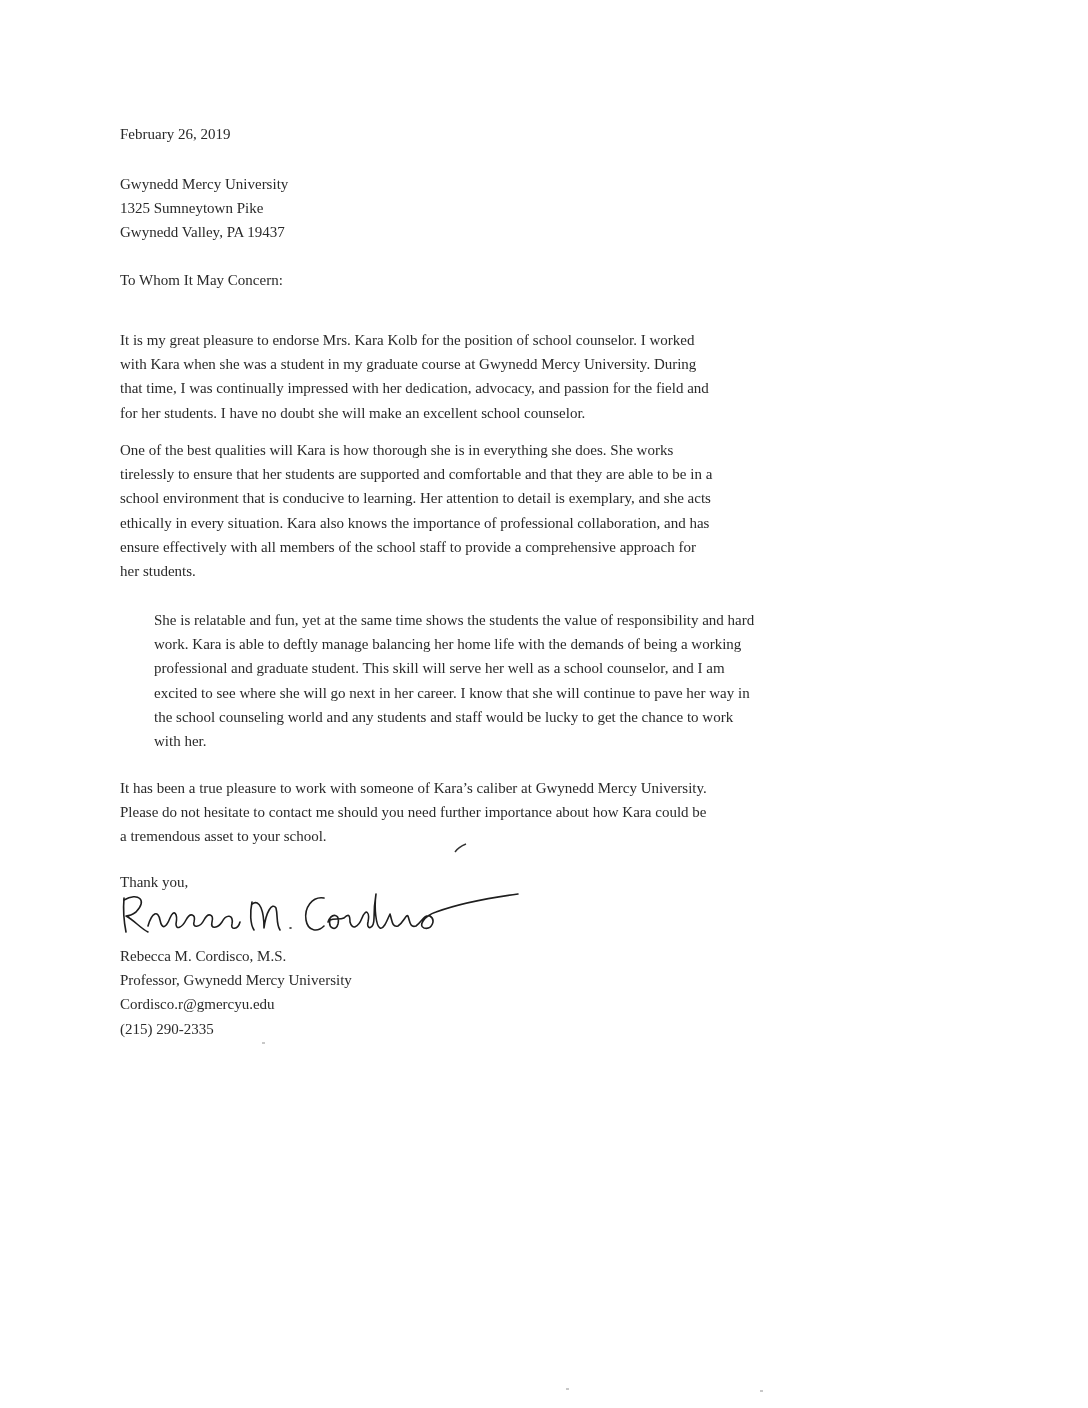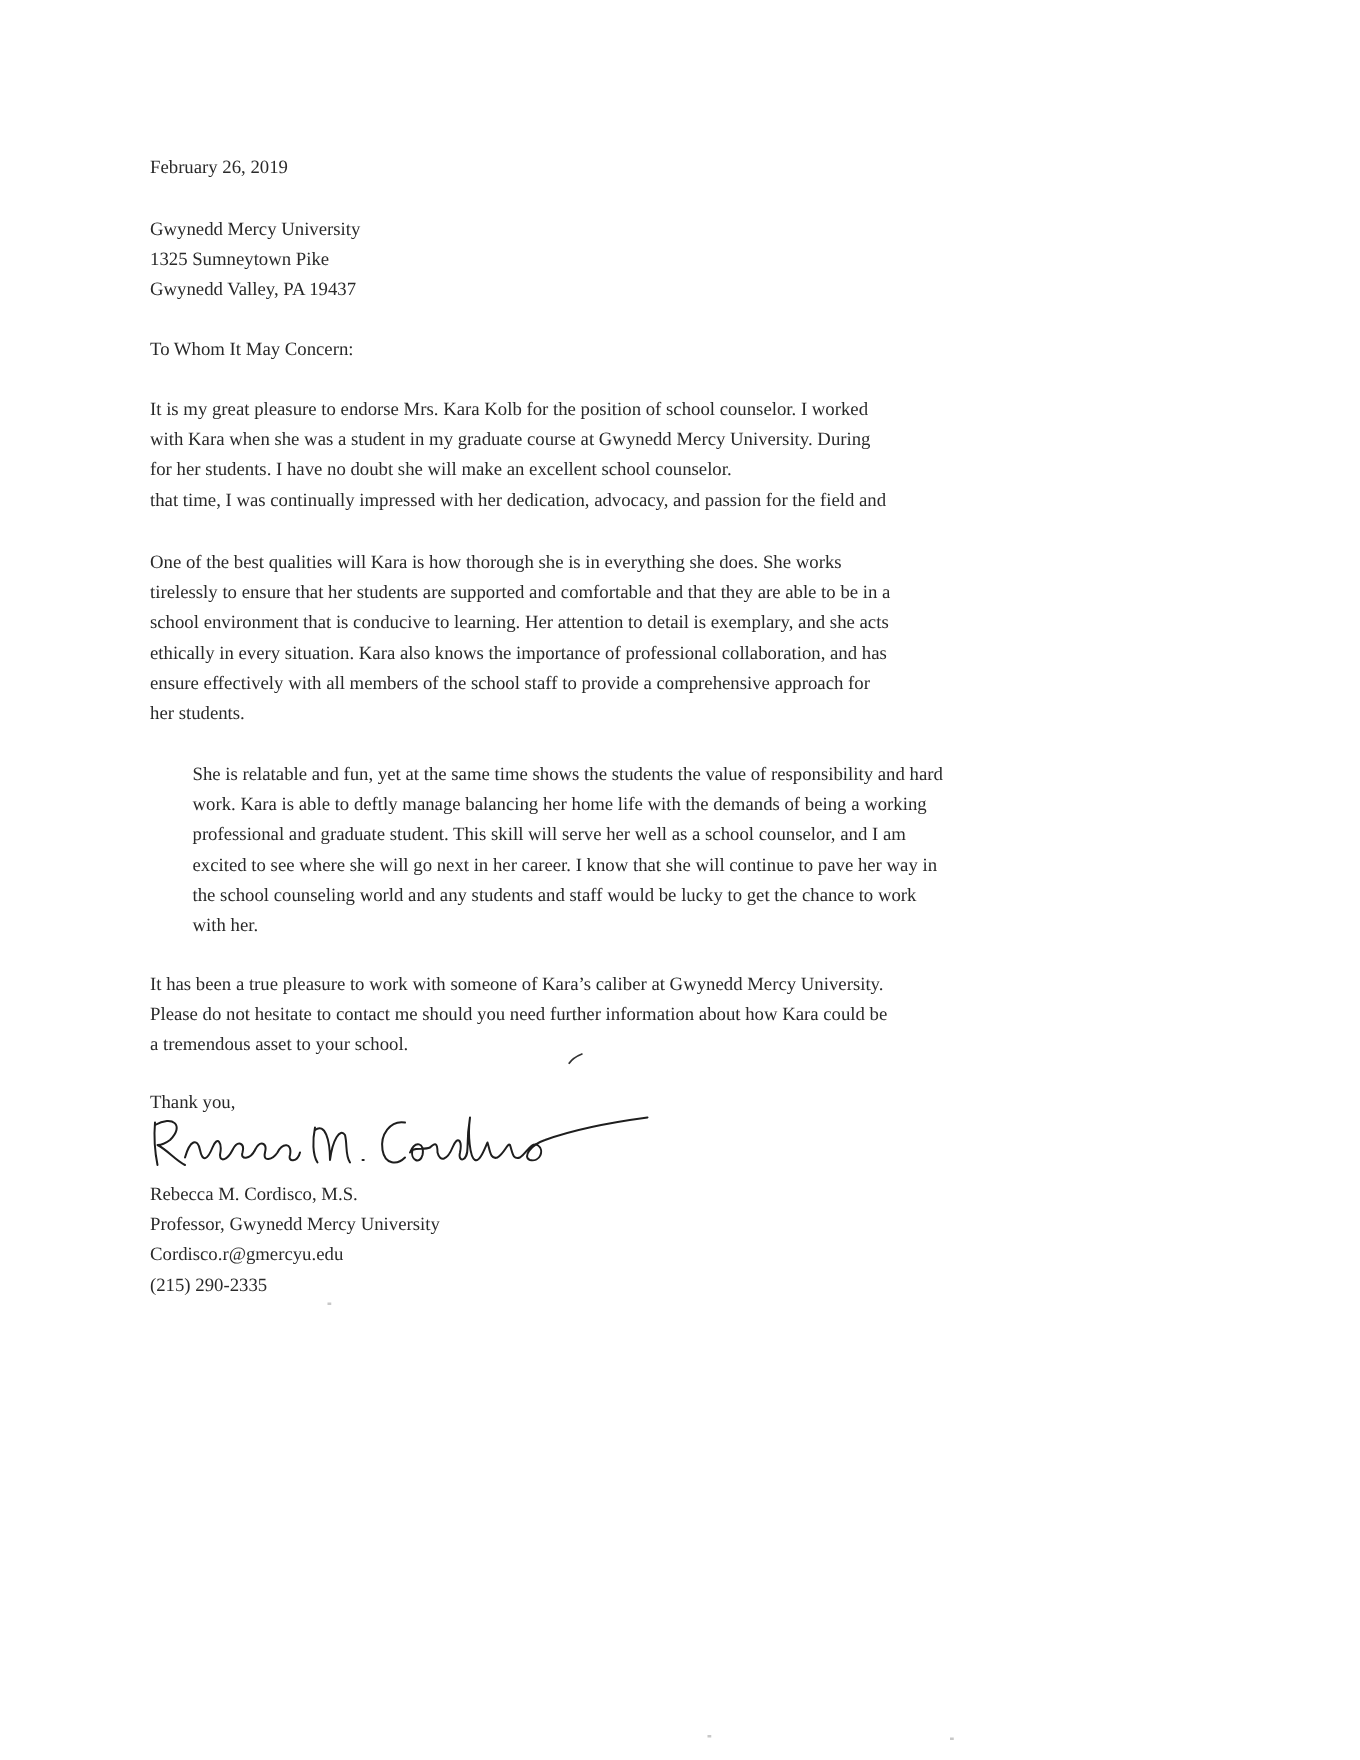--- a/index.html
+++ b/index.html
@@ -9,21 +9,21 @@
       background: #ffffff;
       font-family: "Liberation Serif", "DejaVu Serif", serif;
       color: #2a2a2a;
       font-size: 15px;
       line-height: 24.2px;
     }
     .block { position: absolute; left: 120px; width: 860px; }
     .date { top: 122px; }
     .addr { top: 172px; }
     .salutation { top: 268px; }
-    .p1 { top: 316px; }
+    .p1 { top: 328px; }
     .p2 { top: 438px; }
     .p3 { top: 608px; margin-left: 34px; }
     .p4 { top: 776px; }
     .closing { top: 870px; }
     .sig { position: absolute; left: 118px; top: 888px; width: 420px; height: 52px; }
     .sig svg { width: 100%; height: 100%; }
     .sigblock { top: 944px; }
     .line { display: block; white-space: nowrap; }
     p { margin: 0; text-align: left; }
     .mark { position: absolute; left: 452px; top: 838px; width: 20px; height: 14px; }
@@ -40,22 +40,22 @@
     <span class="line">Gwynedd Mercy University</span>
     <span class="line">1325 Sumneytown Pike</span>
     <span class="line">Gwynedd Valley, PA 19437</span>
   </div>
 
   <div class="block salutation">To Whom It May Concern:</div>
 
   <p class="block p1">
     <span class="line">It is my great pleasure to endorse Mrs. Kara Kolb for the position of school counselor.  I worked</span>
     <span class="line">with Kara when she was a student in my graduate course at Gwynedd Mercy University.  During</span>
+    <span class="line">that time, I was continually impressed with her dedication, advocacy, and passion for the field and</span>
     <span class="line">for her students. I have no doubt she will make an excellent school counselor.</span>
-    <span class="line">that time, I was continually impressed with her dedication, advocacy, and passion for the field and</span>
   </p>
 
   <p class="block p2">
     <span class="line">One of the best qualities will Kara is how thorough she is in everything she does. She works</span>
     <span class="line">tirelessly to ensure that her students are supported and comfortable and that they are able to be in a</span>
     <span class="line">school environment that is conducive to learning. Her attention to detail is exemplary, and she acts</span>
     <span class="line">ethically in every situation.  Kara also knows the importance of professional collaboration, and has</span>
     <span class="line">ensure effectively with all members of the school staff to provide a comprehensive approach for</span>
     <span class="line">her students.</span>
   </p>
@@ -64,21 +64,21 @@
     <span class="line">She is relatable and fun, yet at the same time shows the students the value of responsibility and hard</span>
     <span class="line">work.  Kara is able to deftly manage balancing  her home life with the demands of being a working</span>
     <span class="line">professional and graduate student.  This skill will serve her well as a school counselor, and I am</span>
     <span class="line">excited to see where she will go next in her career.  I know that she will continue to pave her way in</span>
     <span class="line">the school counseling world and any students and staff would be lucky to get the chance to work</span>
     <span class="line">with her.</span>
   </p>
 
   <p class="block p4">
     <span class="line">It has been a true pleasure to work with someone of Kara’s caliber at Gwynedd Mercy University.</span>
-    <span class="line">Please do not hesitate to contact me should you need further information about how Kara could be</span>
+    <span class="line">Please do not hesitate to contact me should you need further importance about how Kara could be</span>
     <span class="line">a tremendous asset to your school.</span>
   </p>
 
   <div class="mark">
     <svg viewBox="0 0 20 14" width="20" height="14">
       <path d="M14 3 C 9 5, 5 8, 3 11" stroke="#333" stroke-width="1.4" fill="none"></path>
     </svg>
   </div>
 
   <div class="block closing">Thank you,</div>

